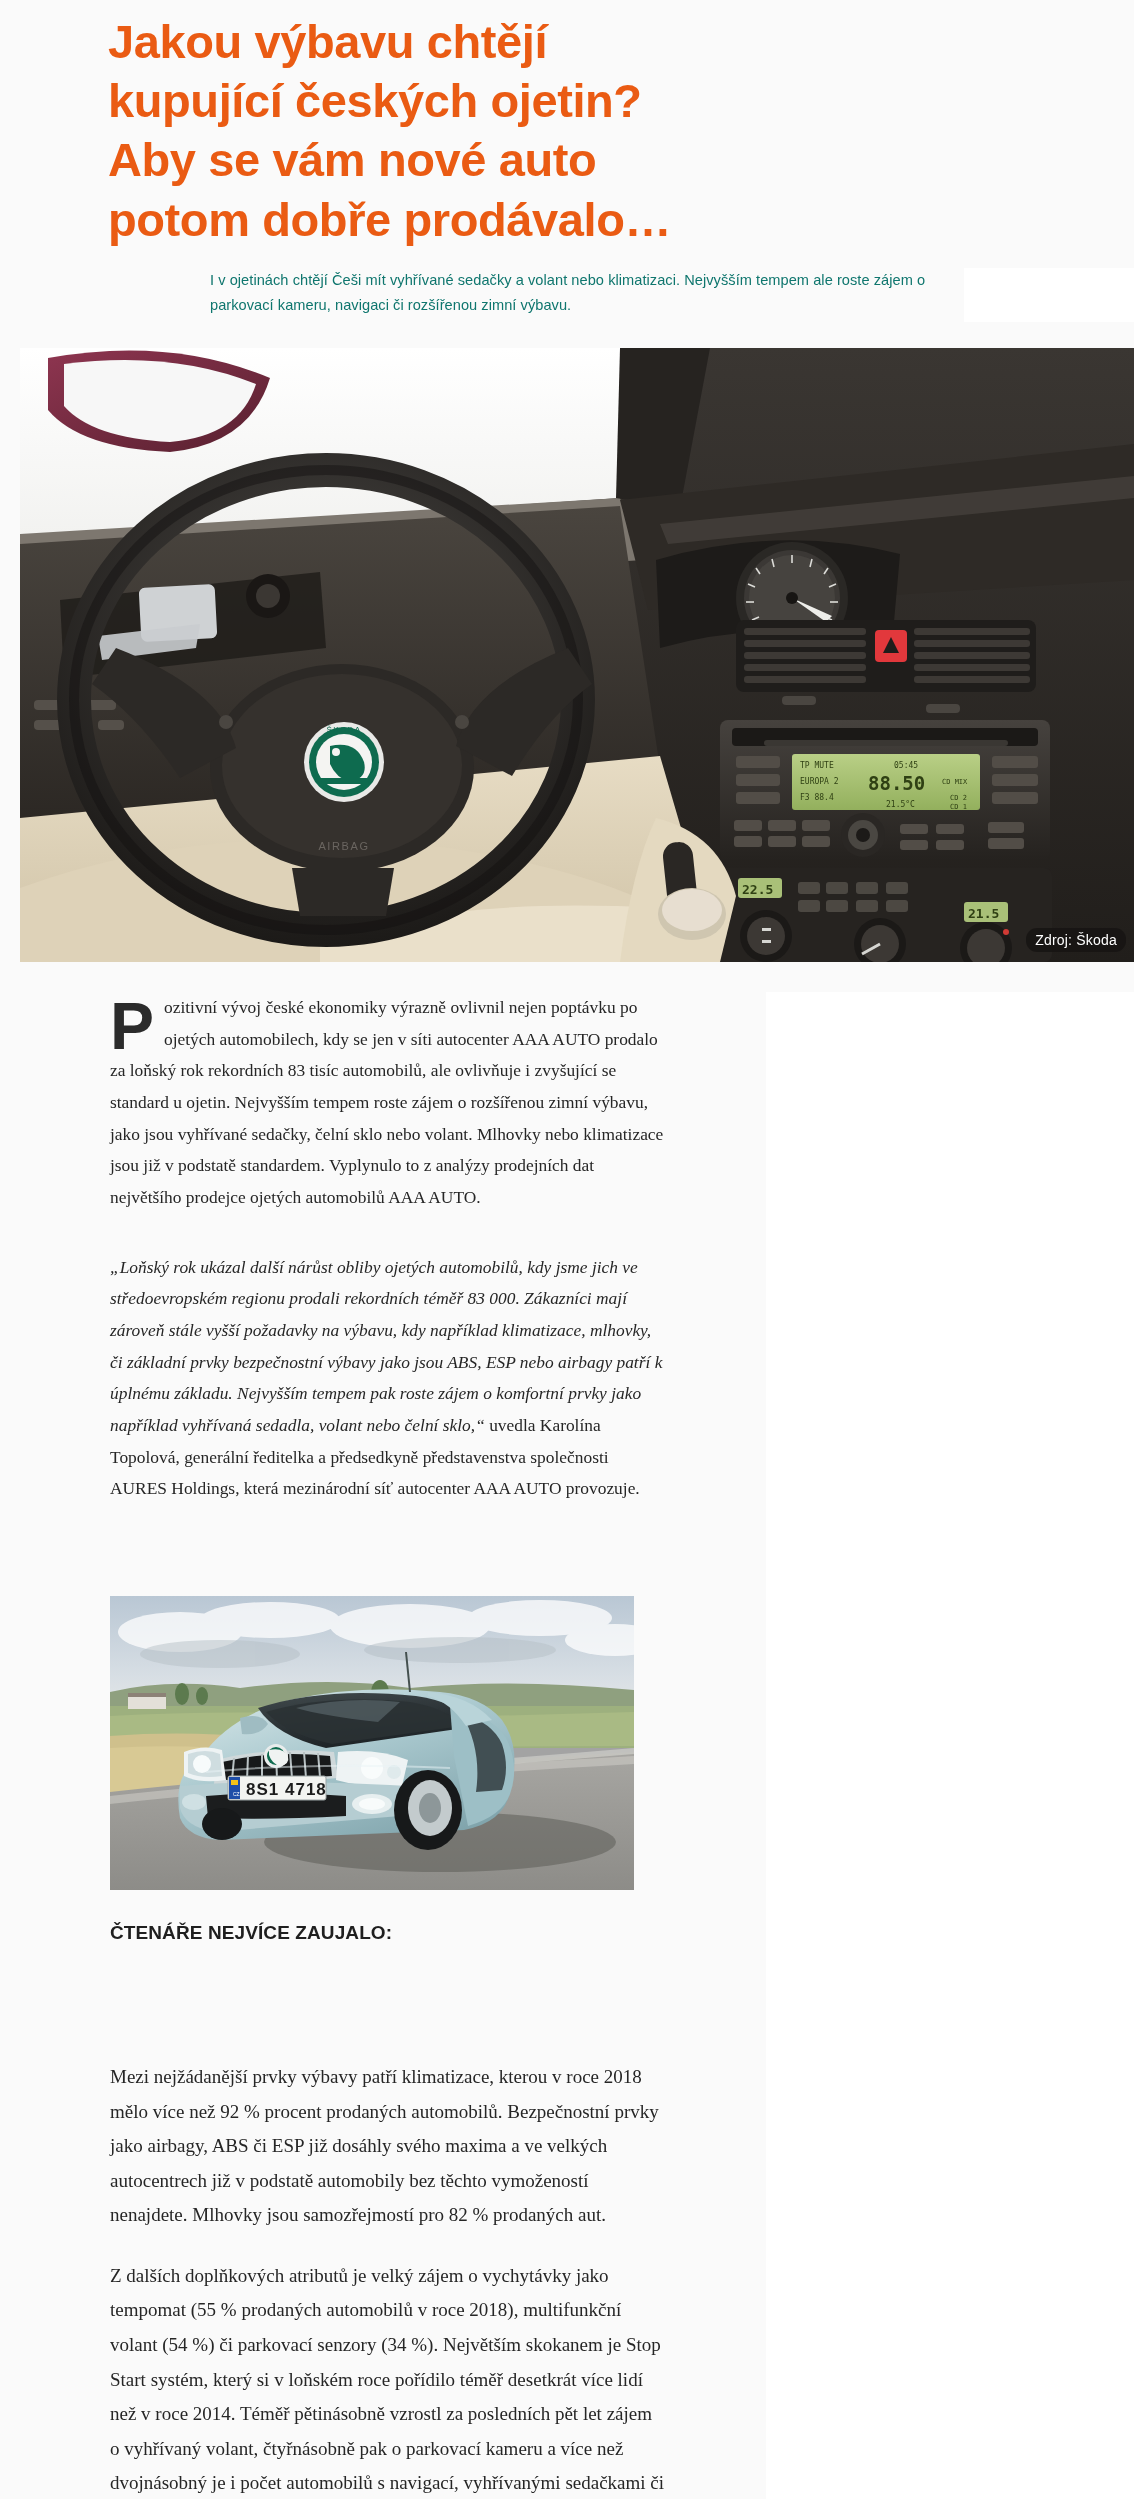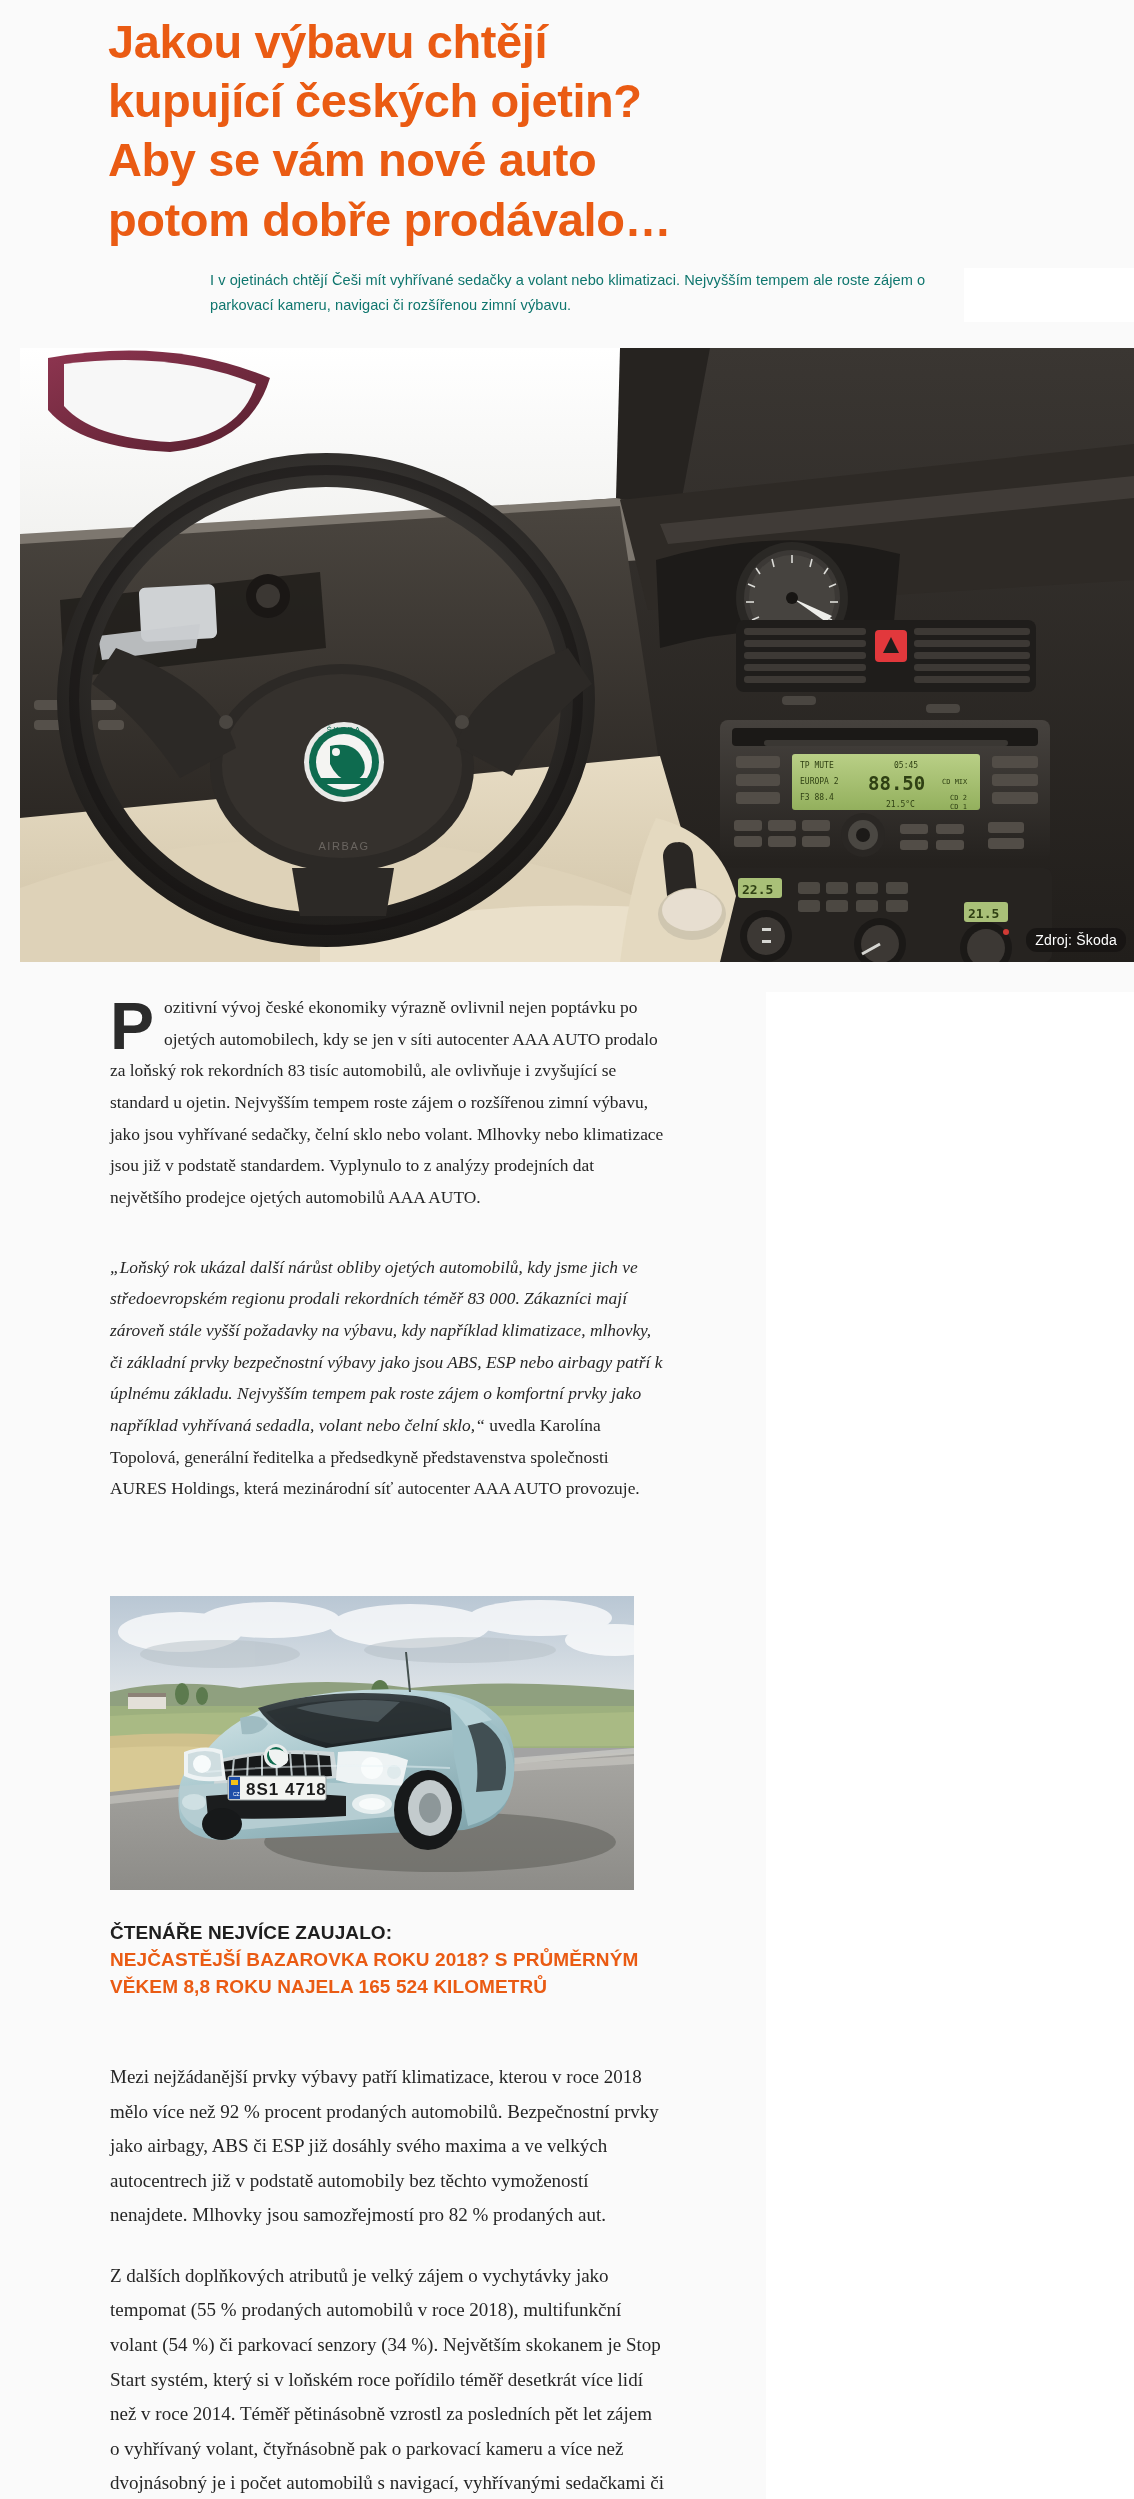--- a/index.html
+++ b/index.html
@@ -514,21 +514,20 @@
 
         <line x1="300" y1="96" x2="296" y2="56" stroke="#44504f" stroke-width="2"></line>
 
         <path d="M96 176 Q200 166 340 172" stroke="#e9f4f5" stroke-width="2" fill="none" opacity=".5"></path>
       </svg>
     </div>
   </figure>
 
   <div class="related">
     <span class="kicker">ČTENÁŘE NEJVÍCE ZAUJALO:</span>
-    <a href="#" class="rel-link">NEJČASTĚJŠÍ BAZAROVKA ROKU 2018? S PRŮMĚRNÝM VĚKEM 8,8 ROKU NAJELA 165 524 KILOMETRŮ</a>
   </div>
 
   <div class="body-lower">
     <p>Mezi nejžádanější prvky výbavy patří klimatizace, kterou v roce 2018 mělo více než 92 % procent prodaných automobilů. Bezpečnostní prvky jako airbagy, ABS či ESP již dosáhly svého maxima a ve velkých autocentrech již v podstatě automobily bez těchto vymožeností nenajdete. Mlhovky jsou samozřejmostí pro 82 % prodaných aut.</p>
     <p>Z dalších doplňkových atributů je velký zájem o vychytávky jako tempomat (55 % prodaných automobilů v roce 2018), multifunkční volant (54 %) či parkovací senzory (34 %). Největším skokanem je Stop Start systém, který si v loňském roce pořídilo téměř desetkrát více lidí než v roce 2014. Téměř pětinásobně vzrostl za posledních pět let zájem o vyhřívaný volant, čtyřnásobně pak o parkovací kameru a více než dvojnásobný je i počet automobilů s navigací, vyhřívanými sedačkami či čelním sklem.</p>
   </div>
 
 </div>
 
 </body></html>

